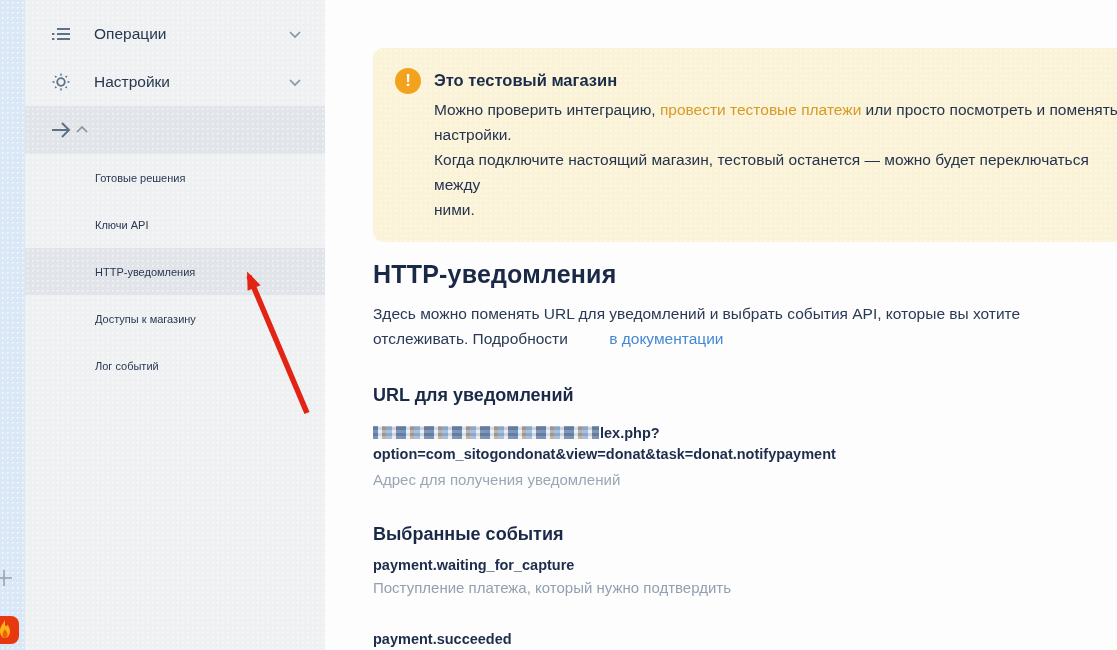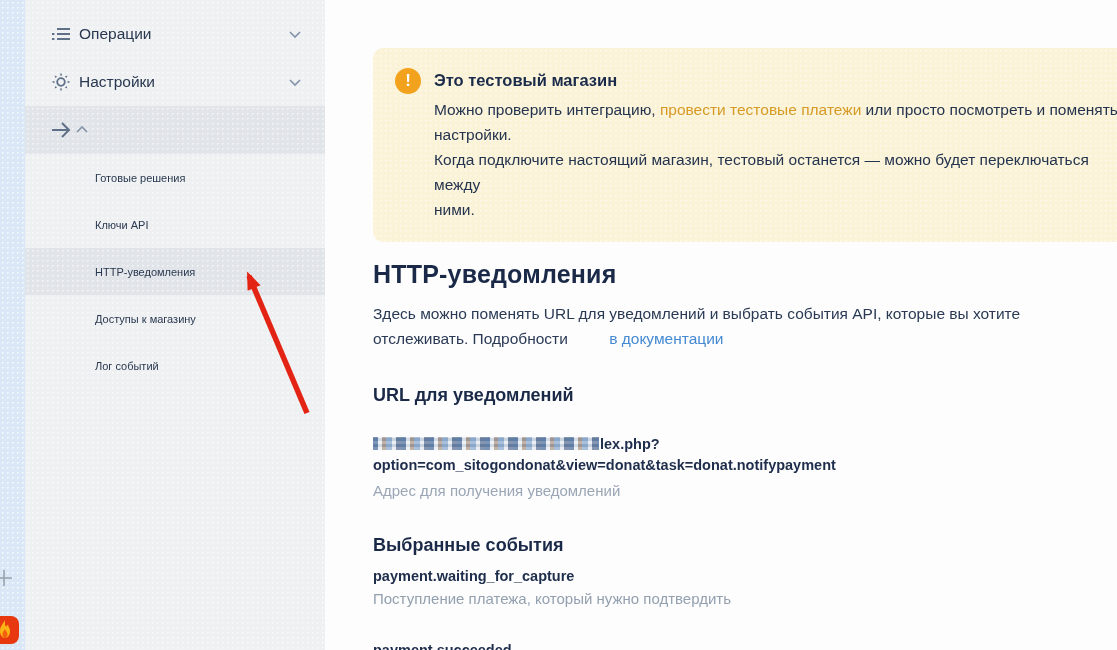--- a/index.html
+++ b/index.html
@@ -26,21 +26,21 @@
     background-color:#eef0f2;
     background-image:radial-gradient(rgba(255,255,255,.55) 1px, transparent 1px);
     background-size:5px 5px;
     padding-top:10px;
   }
   .nav-item {
     height:48px; display:flex; align-items:center;
     padding:0 22px 0 23px; cursor:pointer;
   }
   .nav-item .nav-icon { width:26px; display:flex; justify-content:center; align-items:center; flex:none; }
-  .nav-item .nav-label { margin-left:5px; font-size:15.5px; color:#29384f; flex:1; }
+  .nav-item .nav-label { margin-left:20px; font-size:15.5px; color:#29384f; flex:1; }
   .chev { flex:none; display:flex; align-items:center; }
   .sub-item {
     height:47px; display:flex; align-items:center;
     padding-left:70px; font-size:11px; color:#29384f; cursor:pointer;
   }
   .row-active {
     background-color:#e1e4e8;
     background-image:radial-gradient(rgba(255,255,255,.5) 1px, transparent 1px);
     background-size:5px 5px;
   }
@@ -64,21 +64,21 @@
   .banner-content { margin-left:13px; }
   .banner-title { font-size:16.5px; font-weight:bold; color:#1b2b4a; padding-top:6px; margin-bottom:7px; }
   .banner-body { font-size:15.5px; line-height:25px; color:#24344e; white-space:pre-line; }
   .orange-link { color:#d79a24; text-decoration:none; cursor:pointer; }
 
   h1.page-title { font-size:25px; font-weight:bold; color:#192947; margin:18px 0 0; letter-spacing:.2px; }
   .desc { font-size:15.5px; line-height:25px; color:#2a3a55; margin:12px 0 0; white-space:pre-line; }
   .blue-link { color:#4489d3; text-decoration:none; cursor:pointer;margin-left:37px; }
 
   h2.section-title { font-size:18px; font-weight:bold; color:#192947; margin:34px 0 0; }
-  .url-block { margin-top:28px; font-size:14.5px; line-height:21px; }
+  .url-block { margin-top:17px; font-size:14.5px; line-height:21px; }
   .url-bold { font-weight:bold; color:#1d2d4b; }
   .redacted {
     display:inline-block; width:226px; height:13px; vertical-align:-1px; margin-right:1px;
     background-color:#c3d0de;
     background-image:
       repeating-linear-gradient(90deg,
         rgba(46,86,140,.55) 0 5px, rgba(255,255,255,.55) 5px 9px,
         rgba(160,110,70,.40) 9px 13px, rgba(120,160,205,.50) 13px 19px,
         rgba(255,255,255,.45) 19px 23px, rgba(30,60,110,.45) 23px 28px),
       repeating-linear-gradient(0deg, rgba(255,255,255,.35) 0 3px, rgba(70,100,140,.30) 3px 6px);

